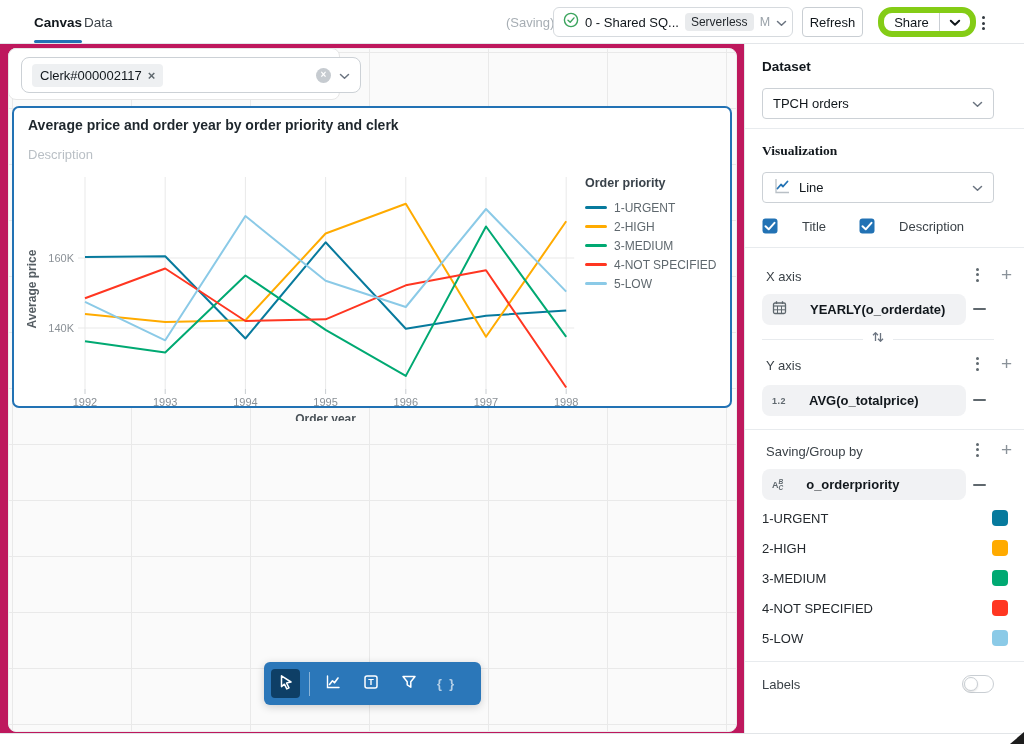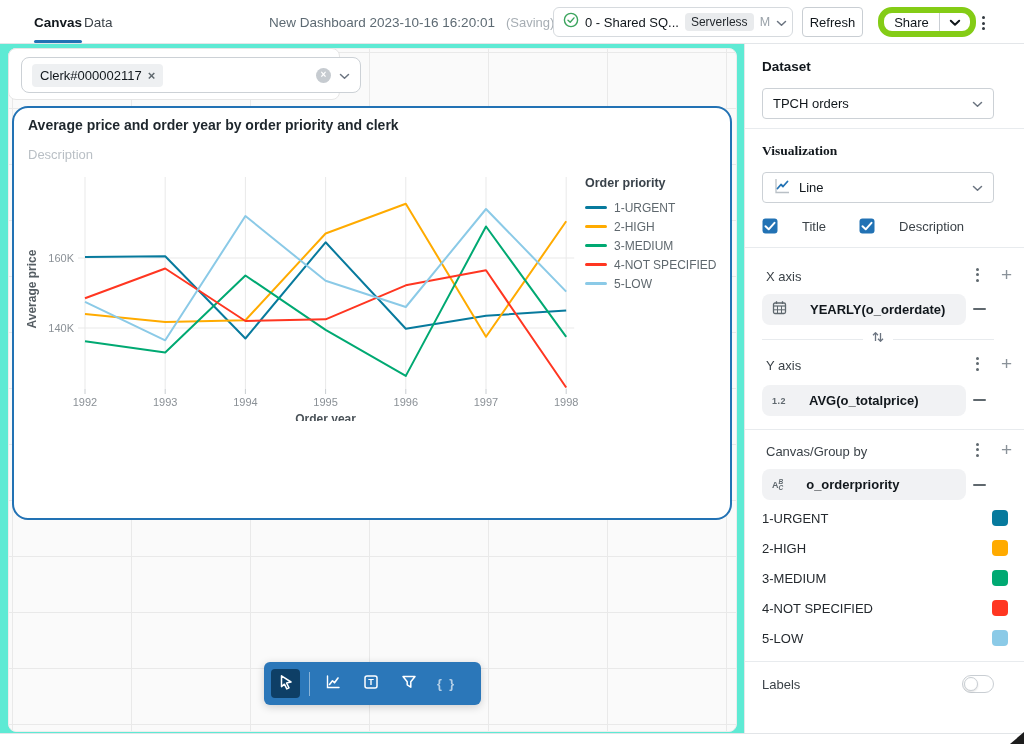--- a/index.html
+++ b/index.html
@@ -1,18 +1,18 @@
 <!DOCTYPE html>
 <html><head>
 <meta charset="utf-8">
 <style>
   * { margin:0; padding:0; box-sizing:border-box; }
   html,body { background:#fff; }
   body { font-family:"Liberation Sans","DejaVu Sans",sans-serif; color:#11171C; }
-  #app { position:relative; width:1024px; height:744px; background:#5eead4; overflow:hidden; }
+  #app { position:relative; width:1024px; height:744px; background:#be185d; overflow:hidden; }
 
   
   .topbar { position:absolute; left:0; top:0; width:1024px; height:44px; background:#fff; border-bottom:1px solid #e3e6e9; z-index:5; }
   .tab { position:absolute; top:0; height:44px; display:flex; align-items:center; font-size:13.5px; cursor:default; }
   .tab-canvas { left:34px; font-weight:bold; color:#11171C; }
   .tab-canvas::after { content:""; position:absolute; left:0; bottom:1px; width:100%; height:3px; border-radius:2px; background:#2272B4; }
   .tab-data { left:84px; color:#3b4248; font-weight:500; }
   .dash-title { position:absolute; left:269px; top:0; height:44px; display:flex; align-items:center; font-size:13.5px; color:#5d6a73; }
   .saving { position:absolute; left:506px; top:0; height:44px; display:flex; align-items:center; font-size:13px; color:#a7aeb4; }
   .warehouse { position:absolute; left:553px; top:7px; width:240px; height:30px; border:1px solid #d6dade; border-radius:6px; background:#fff; display:flex; align-items:center; gap:6px; padding:0 9px; }
@@ -37,21 +37,21 @@
 
   
   .filter-card { position:absolute; left:8px; top:48px; width:332px; height:52px; background:#fff; border:1px solid #e6e6e6; border-radius:8px; z-index:2; }
   .filter-select { position:absolute; left:12px; top:8px; width:340px; height:36px; background:#fff; border:1px solid #ccd1d6; border-radius:8px; display:flex; align-items:center; padding:0 10px; }
   .chip { background:#eef0f2; border-radius:4px; padding:4px 8px; font-size:13px; color:#11171C; display:flex; align-items:center; gap:6px; }
   .chip .x { color:#5f686e; font-size:13px; font-weight:bold; }
   .filter-right { margin-left:auto; display:flex; align-items:center; gap:8px; }
   .clear-circle { width:15px; height:15px; border-radius:50%; background:#c6cbd0; color:#fff; font-size:10px; font-weight:bold; display:flex; align-items:center; justify-content:center; line-height:1; }
 
   
-  .widget { position:absolute; left:12px; top:106px; width:720px; height:414px; background:#fff; border:2px solid #2272B4; border-radius:16px; z-index:1; }
+  .widget { position:absolute; left:12px; top:106px; width:720px; height:302px; background:#fff; border:2px solid #2272B4; border-radius:7px; z-index:1; }
   .w-title { position:absolute; left:14px; top:9px; font-size:14px; font-weight:bold; color:#1F272D; }
   .w-desc { position:absolute; left:14px; top:39px; font-size:13px; color:#b9bfc5; }
   .y-axis-label { position:absolute; left:18px; top:181px; transform:translate(-50%,-50%) rotate(-90deg); font-size:12px; font-weight:bold; color:#555d63; white-space:nowrap; }
   .chart-svg { position:absolute; left:34px; top:61px; }
   svg .grid { stroke:#e9e9e9; stroke-width:1; }
   svg .tick { stroke:#c9ced2; stroke-width:1; }
   svg .xlab, svg .ylab { fill:#8a9096; font-size:11px; font-family:"Liberation Sans","DejaVu Sans",sans-serif; }
   svg .xlab { text-anchor:middle; }
   svg .ylab { text-anchor:end; }
   svg .axis-title { fill:#4a5258; font-size:12px; font-weight:bold; text-anchor:middle; font-family:"Liberation Sans","DejaVu Sans",sans-serif; }
@@ -102,21 +102,20 @@
   .resize-corner { position:absolute; right:0; bottom:0; width:0; height:0; border-style:solid; border-width:0 0 12px 14px; border-color:transparent transparent #1c1c1c transparent; z-index:7; }
 </style>
 </head>
 <body>
 
 <div id="app">
 
   <div class="topbar">
     <div class="tab tab-canvas">Canvas</div>
     <div class="tab tab-data">Data</div>
-    <div class="dash-title">New Dashboard 2023-10-16 16:20:01</div>
     <div class="saving">(Saving)</div>
 
     <div class="warehouse">
       <span>
         <svg width="16" height="16" viewBox="0 0 16 16">
             <circle cx="8" cy="8" r="6.6" fill="none" stroke="#3BA45D" stroke-width="1.4"></circle>
             <polyline points="5,8.2 7.2,10.3 11,5.9" fill="none" stroke="#3BA45D" stroke-width="1.4" stroke-linecap="round" stroke-linejoin="round"></polyline>
           </svg>
       </span>
       <span class="wh-name">0 - Shared SQ...</span>
@@ -369,21 +368,21 @@
     </div>
     <div class="pill" style="top:341px;">
       <span class="num-icon">1.2</span>
       <b>AVG(o_totalprice)</b>
     </div>
     <div class="minus" style="left:228px; top:355px;"></div>
 
     <div class="divider" style="top:385px;"></div>
 
     <div class="section-head" style="top:396px;">
-      <span class="sb-label">Canvas/Group by</span>
+      <span class="sb-label">Saving/Group by</span>
       <span class="section-icons">
         <span class="kebab">
             <i style="background:#5f686e"></i>
             <i style="background:#5f686e"></i>
             <i style="background:#5f686e"></i>
           </span>
         <span class="plus">+</span>
       </span>
     </div>
     <div class="pill" style="top:425px;">

